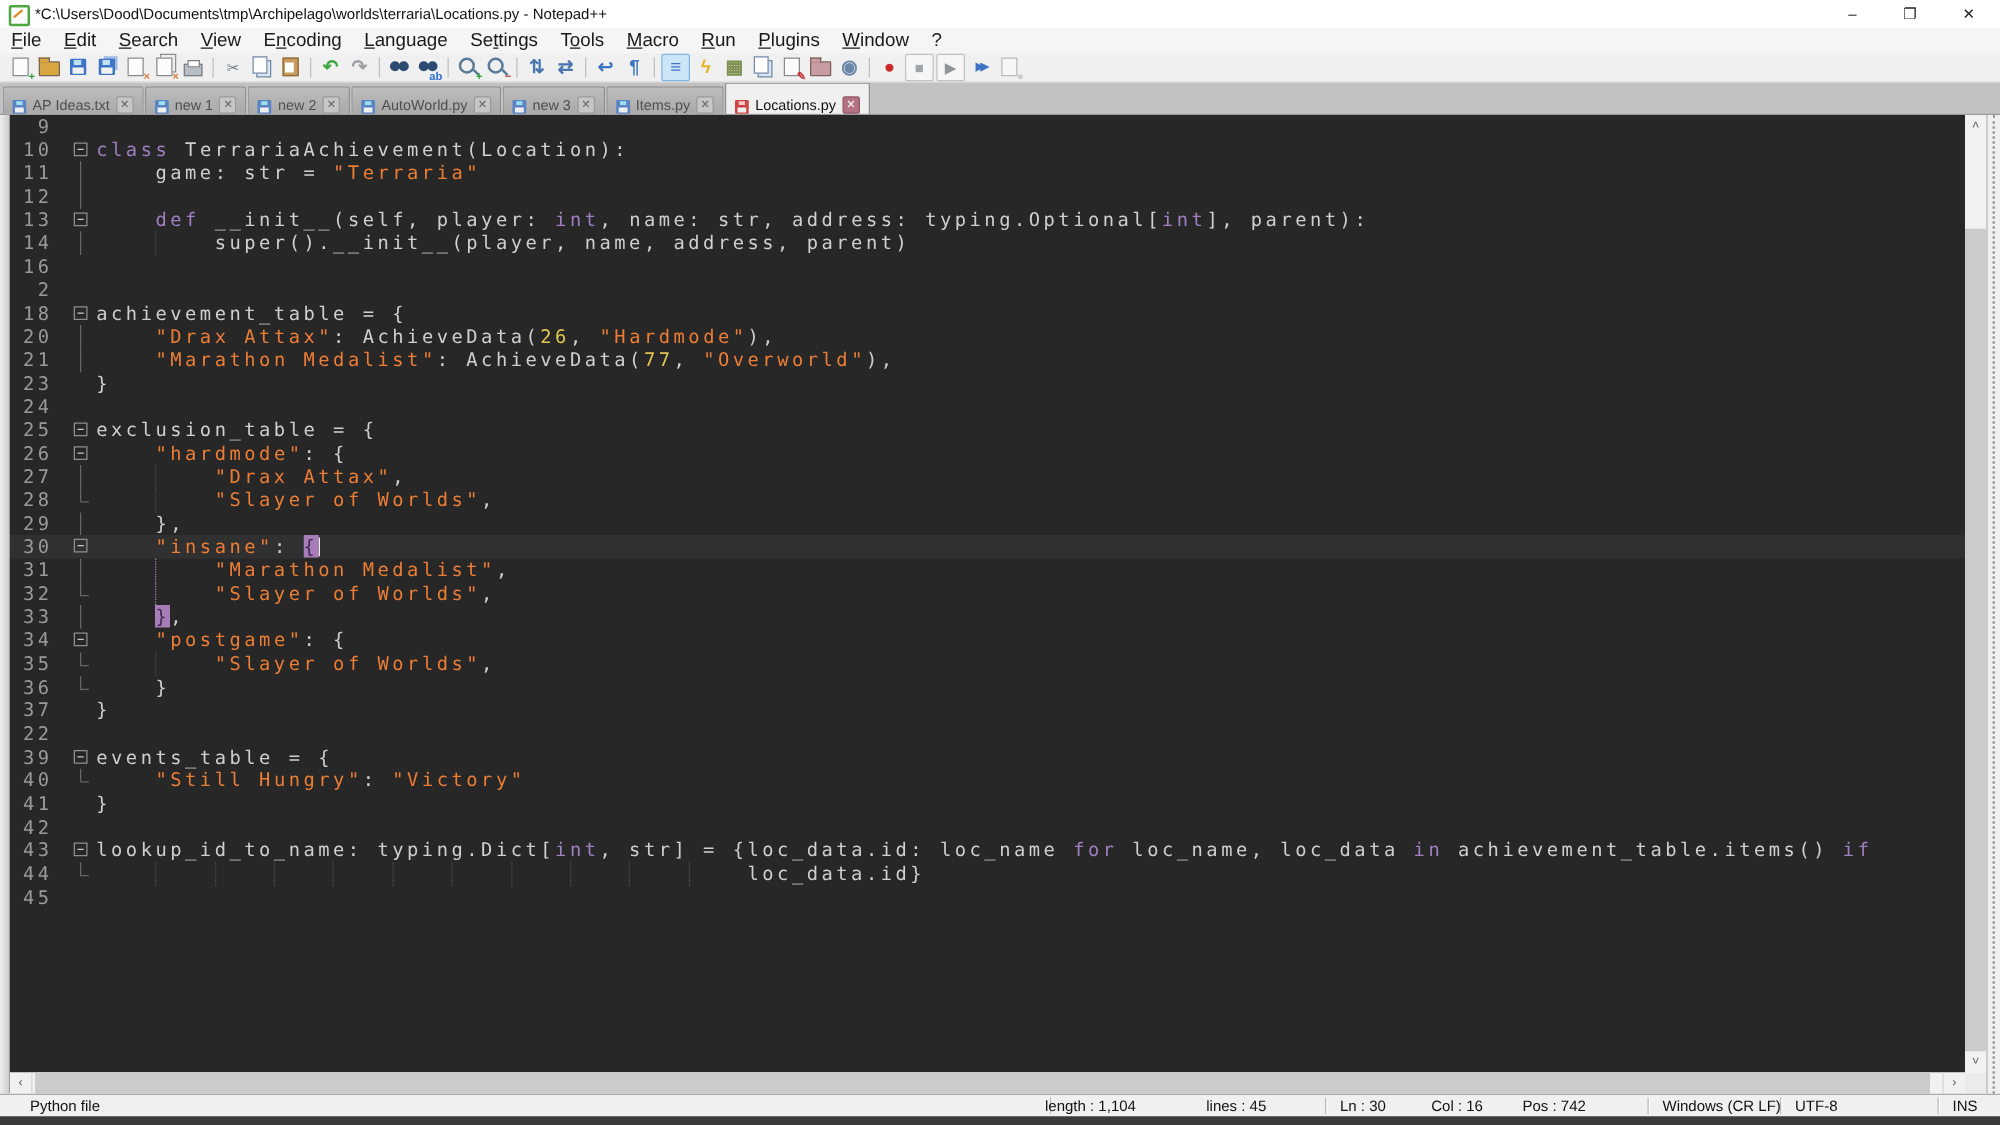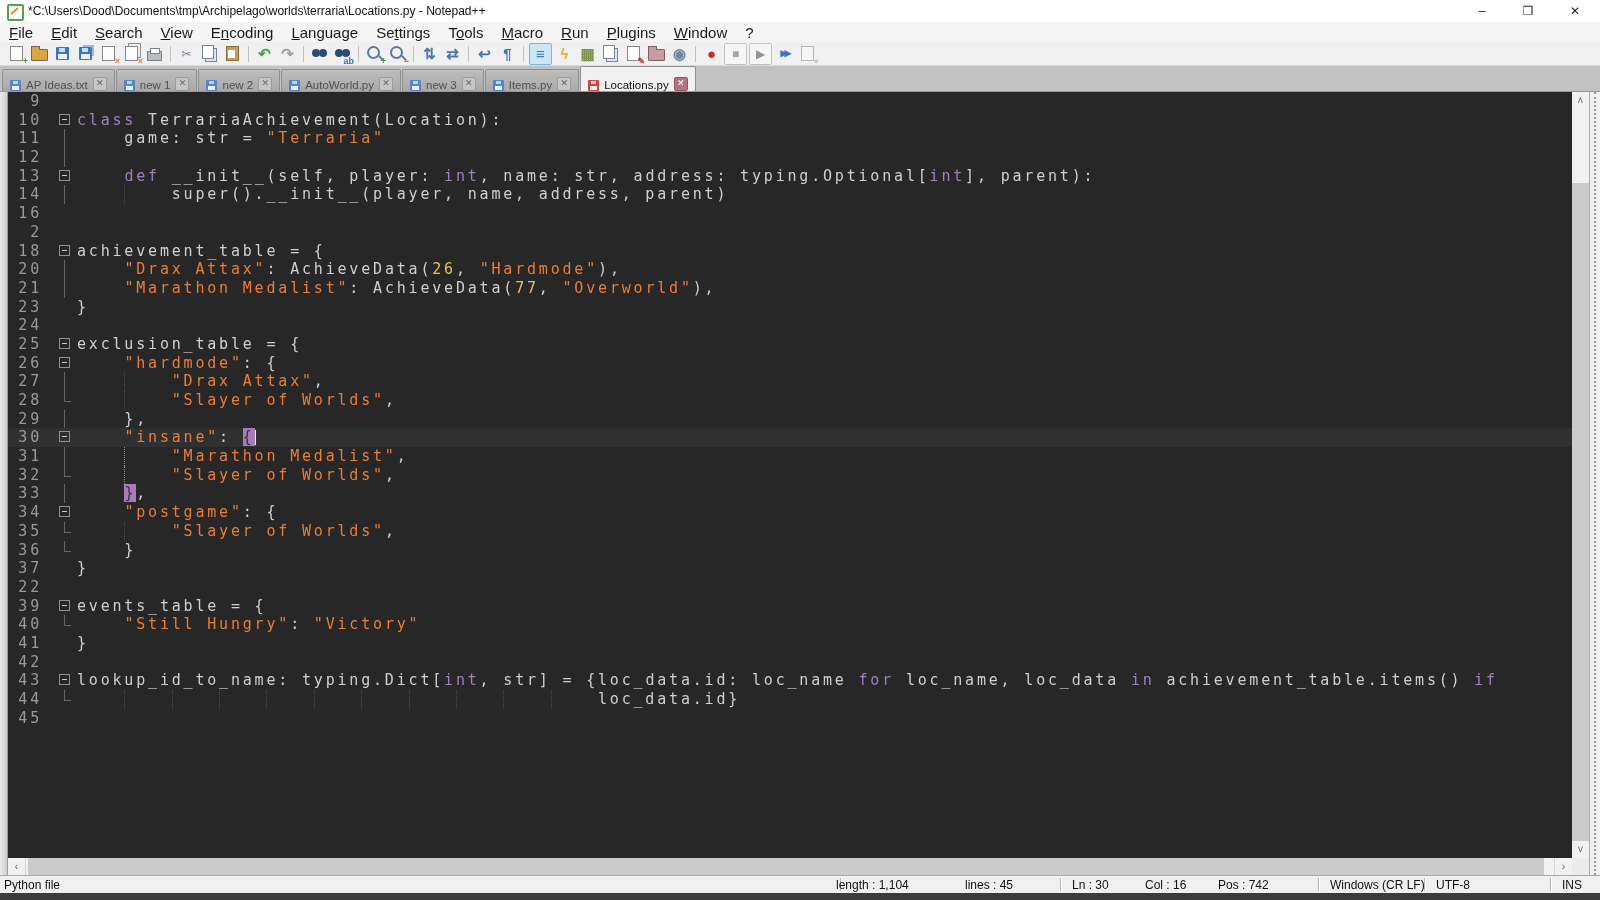--- a/index.html
+++ b/index.html
@@ -468,21 +468,21 @@
     <div class="sarrow" style="bottom:0;left:0;">˅</div>
   </div>
   <div class="hscroll">
     <div class="hthumb"></div>
     <div class="sarrow la">‹</div>
     <div class="sarrow ra">›</div>
   </div>
   <div class="corner"></div>
 
   <div class="statusbar">
-    <span class="sfield" style="left:4px;">Python file</span>
+    <span class="sfield" style="left:24px;">Python file</span>
     <span class="sdiv" style="left:840px;"></span>
     <span class="sfield" style="left:804px;padding-left:32px;">length : 1,104</span>
     <span class="sfield" style="left:965px;">lines : 45</span>
     <span class="sdiv" style="left:1060px;"></span>
     <span class="sfield" style="left:1072px;">Ln : 30</span>
     <span class="sfield" style="left:1145px;">Col : 16</span>
     <span class="sfield" style="left:1218px;">Pos : 742</span>
     <span class="sdiv" style="left:1318px;"></span>
     <span class="sfield" style="left:1330px;">Windows (CR LF)</span>
     <span class="sdiv" style="left:1424px;"></span>

